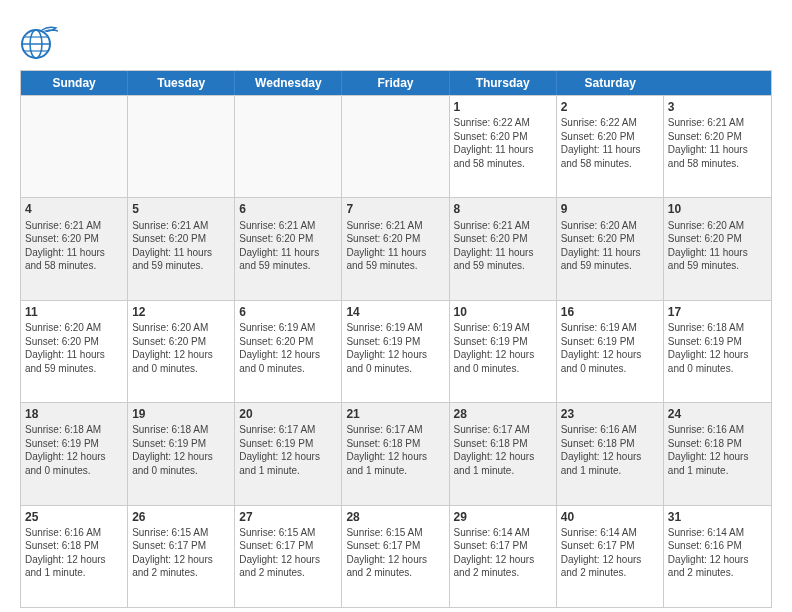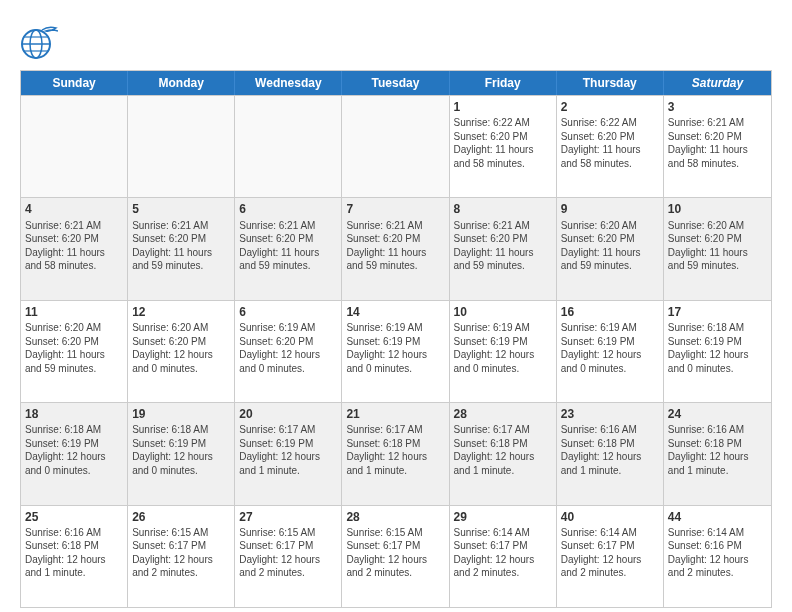--- a/index.html
+++ b/index.html
@@ -56,21 +56,21 @@
       background: #2576c0;
     }
     .cal-header-cell {
       color: #fff;
       font-size: 12px;
       font-weight: bold;
       padding: 5px 4px;
       text-align: center;
       border-right: 1px solid #3a87d0;
     }
-    .cal-header-cell:last-child { border-right: none; font-style: italic; }
+    .cal-header-cell:last-child { border-right: none; }
     .cal-body {
       flex: 1;
       display: flex;
       flex-direction: column;
     }
     .cal-row {
       flex: 1;
       display: grid;
       grid-template-columns: repeat(7, 1fr);
       border-top: 1px solid #ccc;
@@ -128,23 +128,22 @@
     </div>
     <div class="title-block">
       <h1></h1>
       <h2></h2>
     </div>
   </div>
 
   <div class="calendar">
     <div class="cal-header">
       <div class="cal-header-cell">Sunday</div>
-      <div class="cal-header-cell">Monday</div>
+      <div class="cal-header-cell">Tuesday</div>
       <div class="cal-header-cell">Wednesday</div>
-      <div class="cal-header-cell">Tuesday</div>
       <div class="cal-header-cell">Friday</div>
       <div class="cal-header-cell">Thursday</div>
       <div class="cal-header-cell">Saturday</div>
     </div>
     <div class="cal-body" id="cal-body">
     <div class="cal-row">
           <div class="cal-cell empty"></div>
           <div class="cal-cell empty"></div>
           <div class="cal-cell empty"></div>
           <div class="cal-cell empty"></div>
@@ -360,21 +359,21 @@
 and 2 minutes.</div>
           </div>
           <div class="cal-cell">
             <span class="day-num">40</span>
             <div class="cell-detail" style="white-space: pre-line;">Sunrise: 6:14 AM
 Sunset: 6:17 PM
 Daylight: 12 hours
 and 2 minutes.</div>
           </div>
           <div class="cal-cell">
-            <span class="day-num">44</span>
+            <span class="day-num">31</span>
             <div class="cell-detail" style="white-space: pre-line;">Sunrise: 6:14 AM
 Sunset: 6:16 PM
 Daylight: 12 hours
 and 2 minutes.</div>
           </div>
         </div>
       </div>
   </div>
 </div>
 

